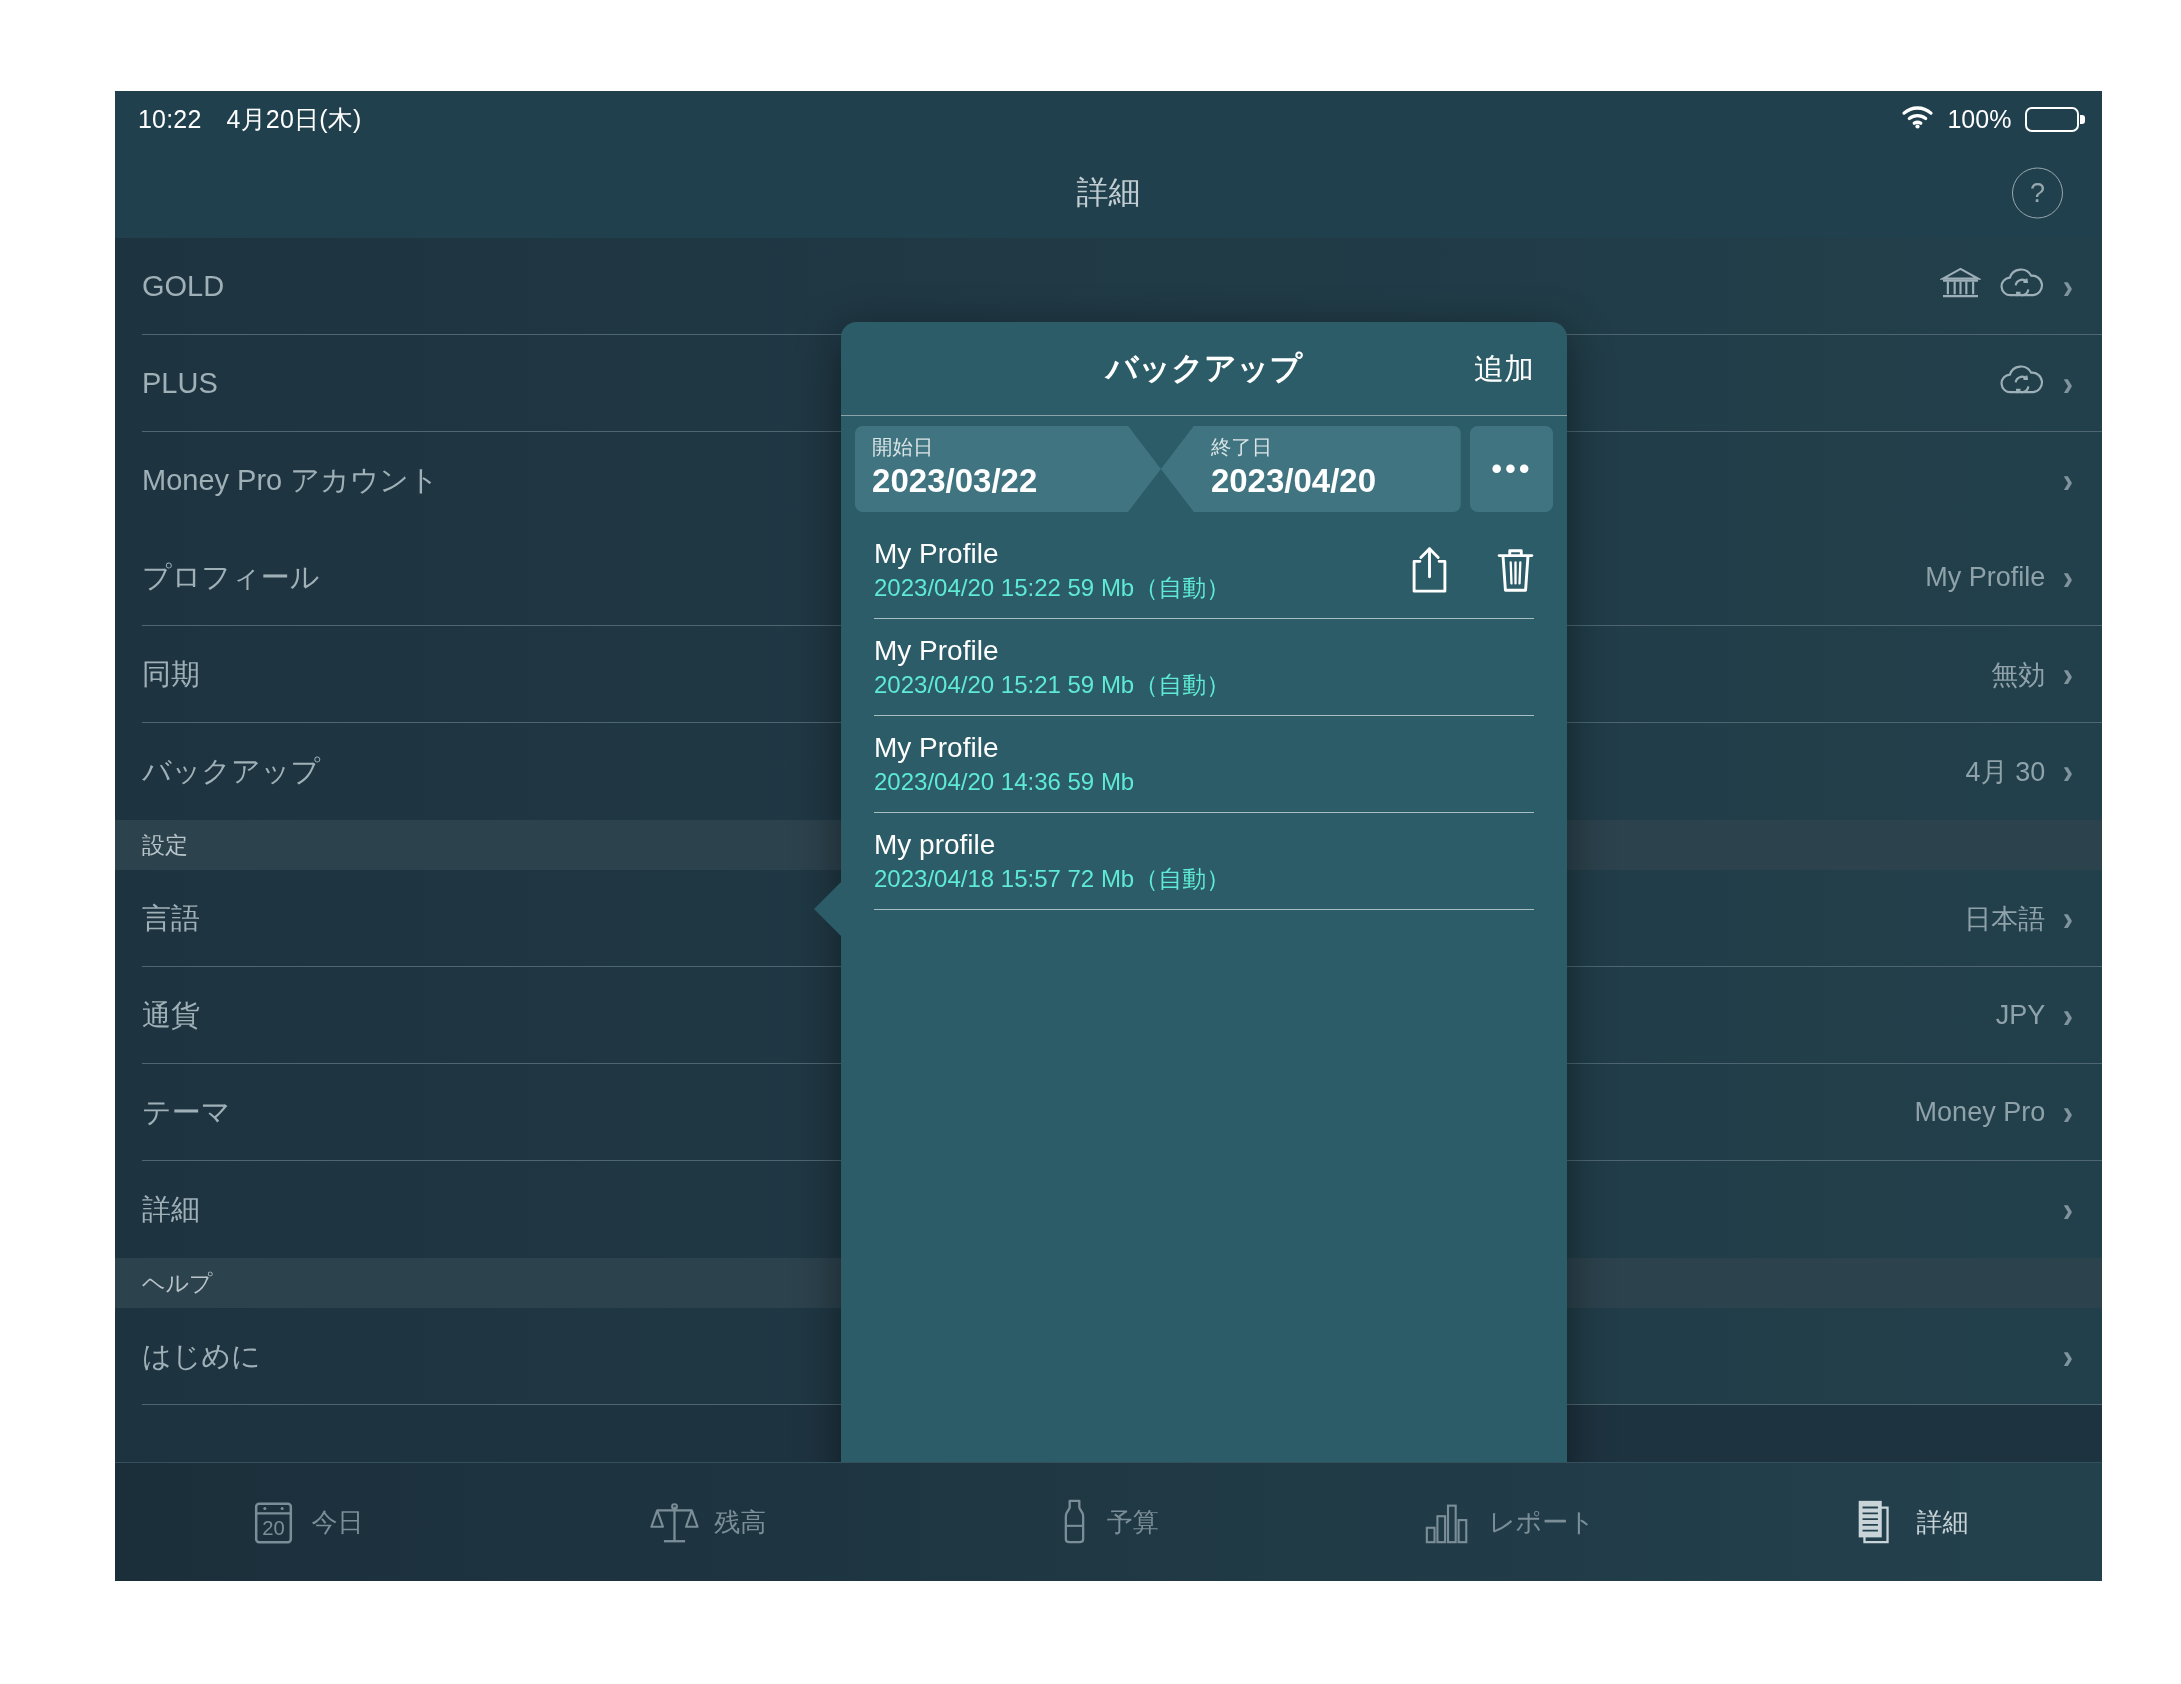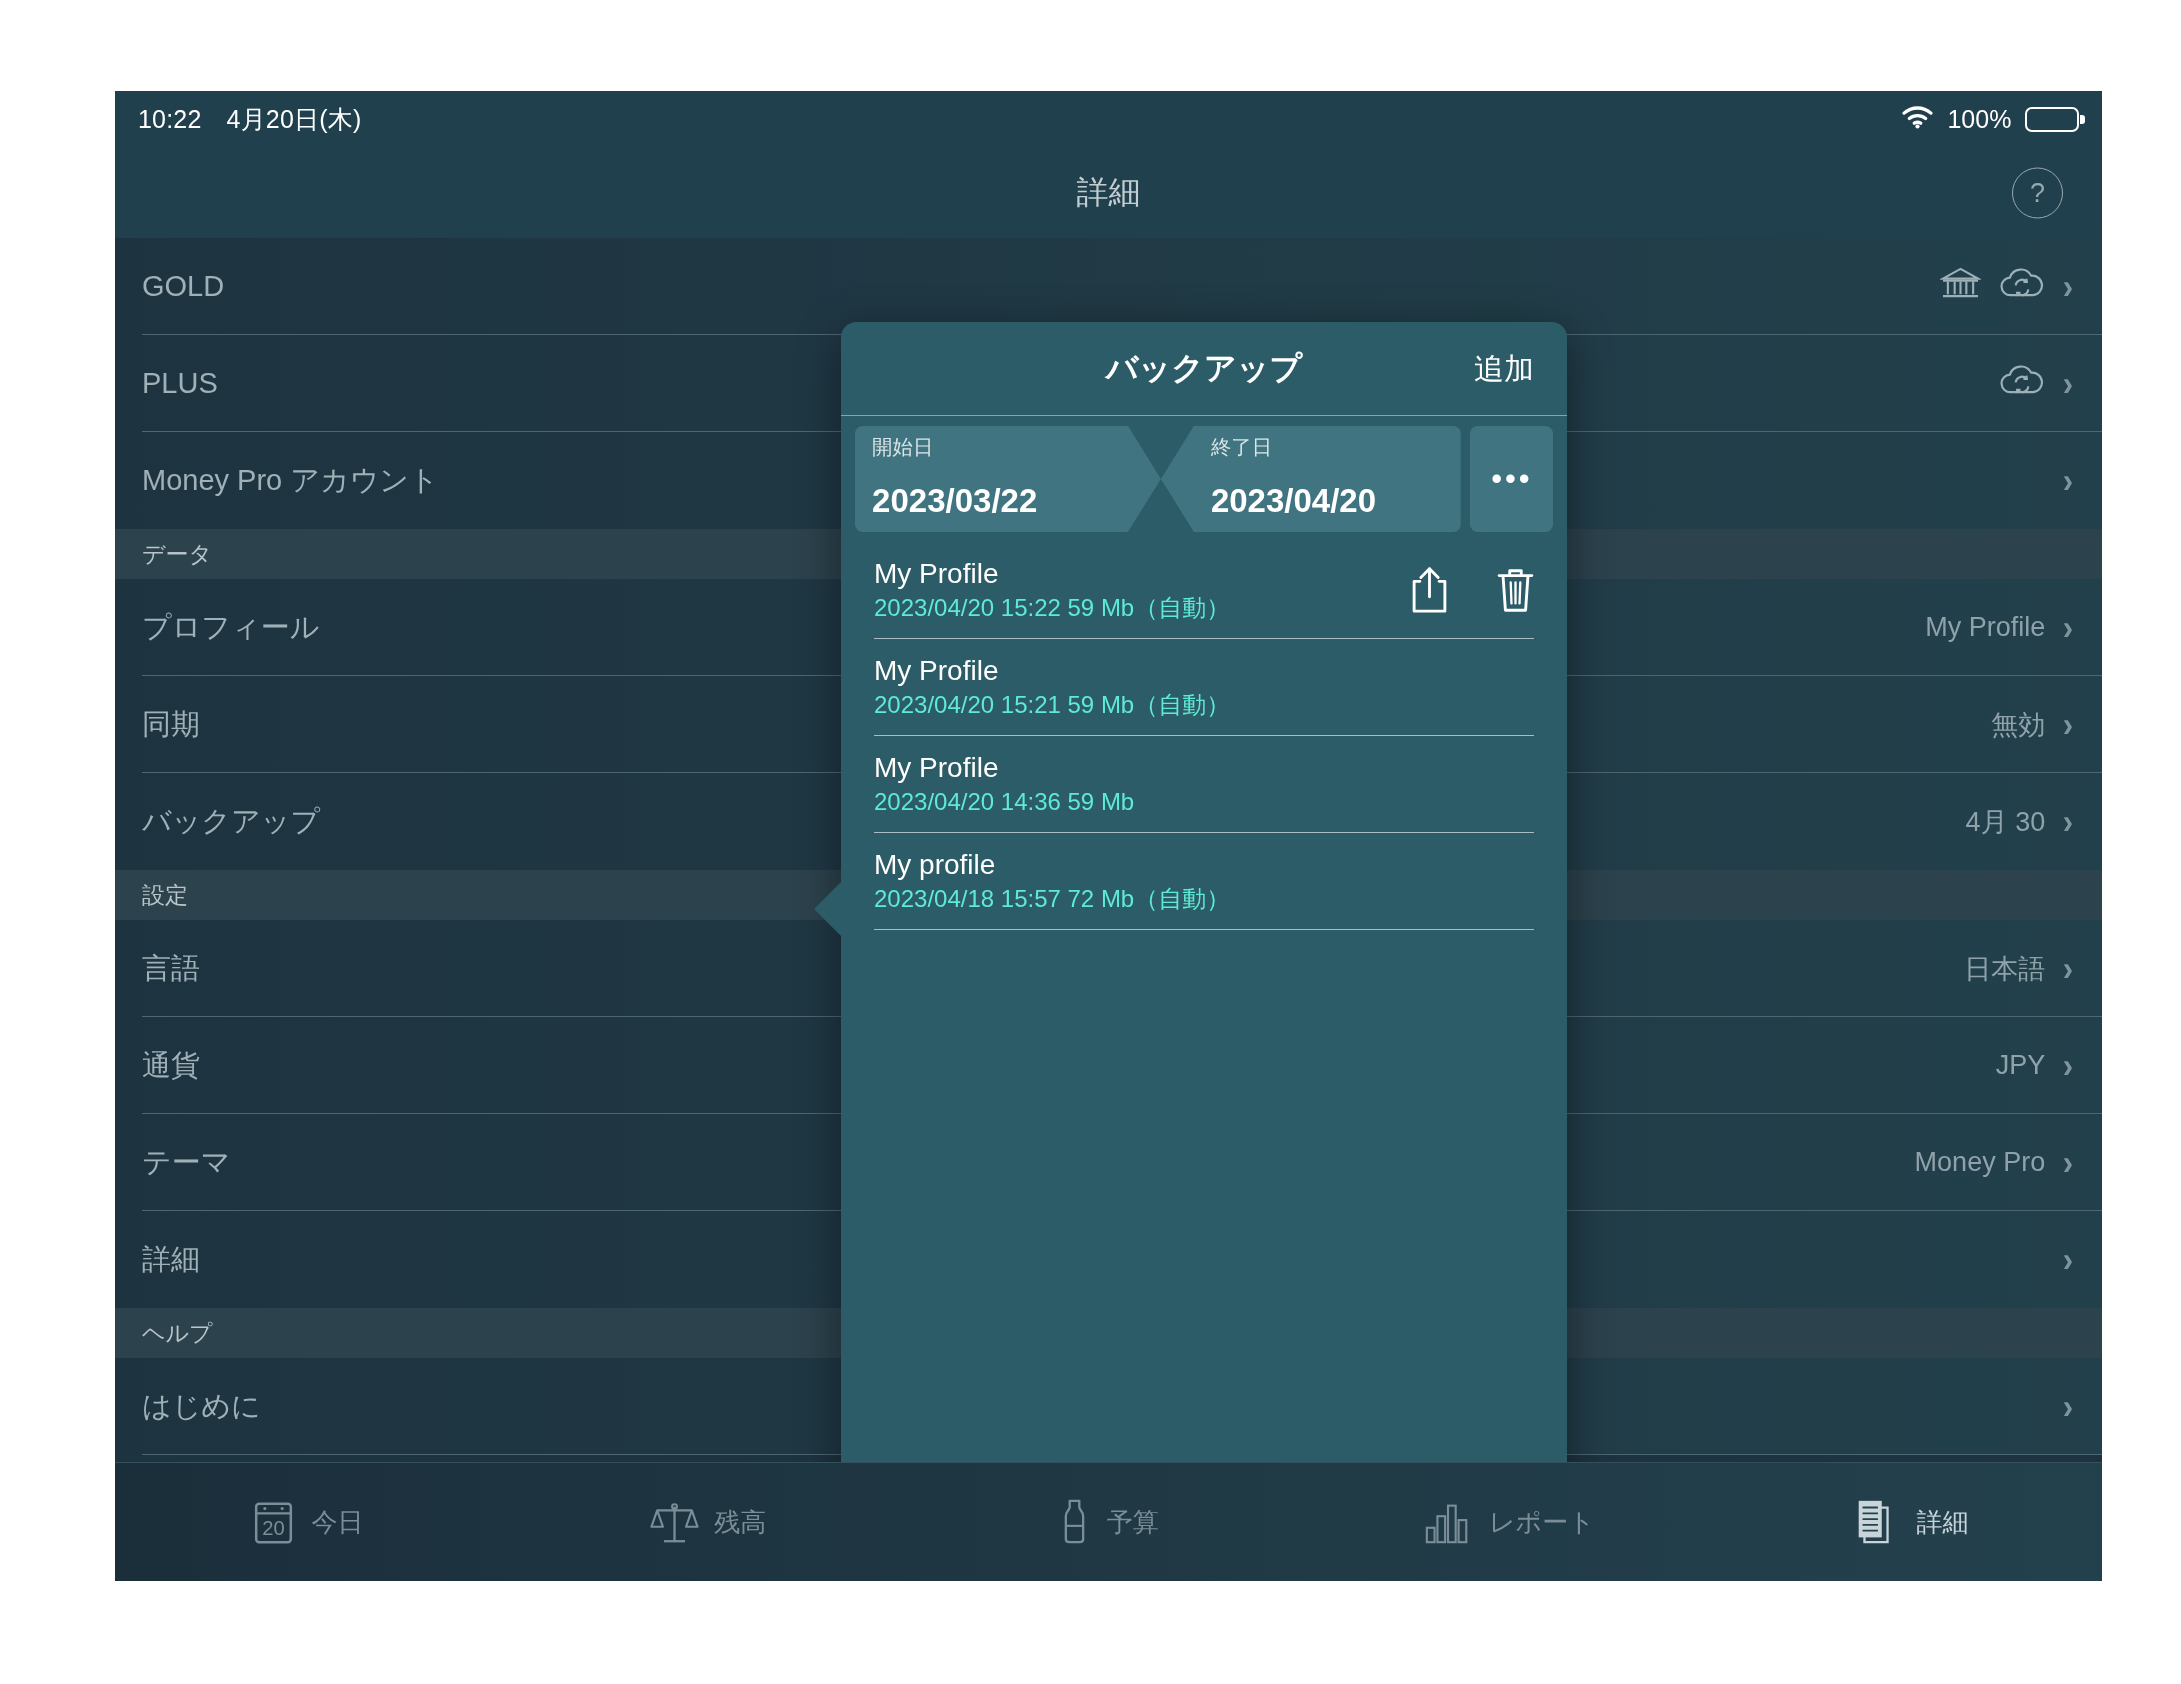--- a/index.html
+++ b/index.html
@@ -250,21 +250,20 @@
   .range-cap {
     color: #dbe5e7;
     font-size: 20.4px;
     line-height: 1.25;
   }
   .range-val {
     color: #ffffff;
     font-size: 33px;
     font-weight: bold;
     line-height: 1.2;
-    margin-top: 20px;
   }
   .range-more {
     width: 83px;
     background: #3f7480;
     border-radius: 7.8px;
     display: flex;
     align-items: center;
     justify-content: center;
     color: #ffffff;
     font-size: 31px;
@@ -374,21 +373,20 @@
       </div>
 
       <div class="row no-sep">
         <span class="row-label">Money Pro アカウント</span>
         <span class="row-right">
           <span class="chevron">›</span>
         </span>
 
       </div>
 
-      <div class="section-header">データ</div>
 
       <div class="row">
         <span class="row-label">プロフィール</span>
         <span class="row-right">
           <span>My Profile</span>
           <span class="chevron">›</span>
         </span>
         <span class="sep"></span>
       </div>
 

